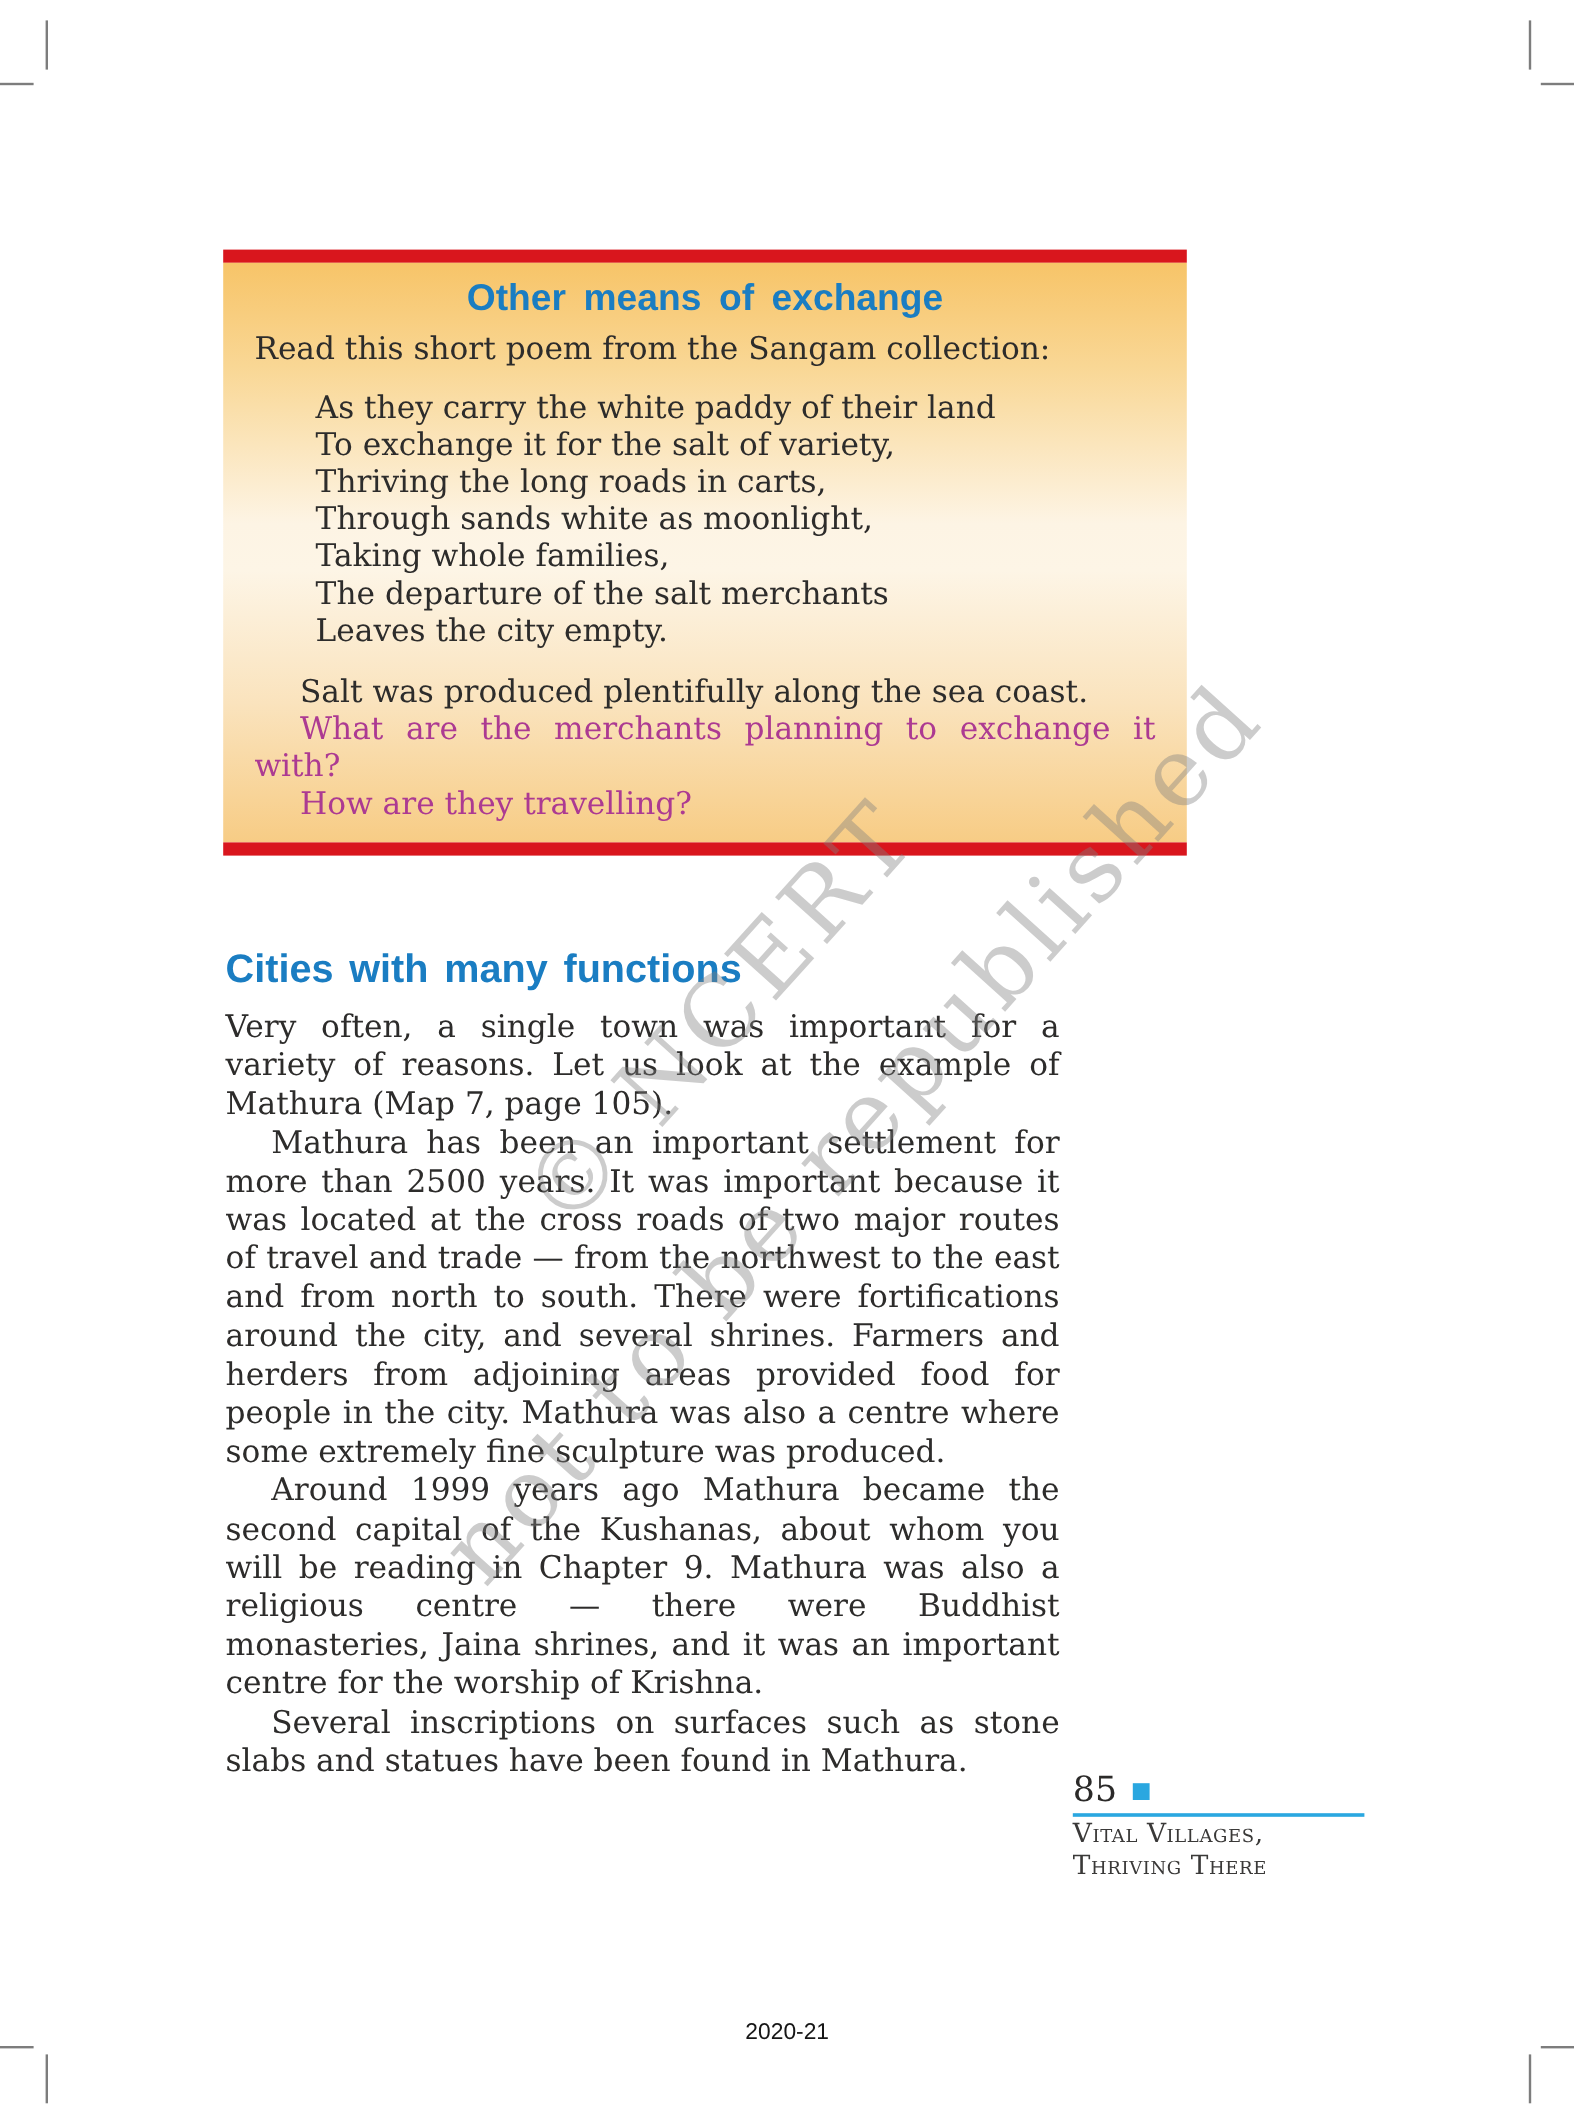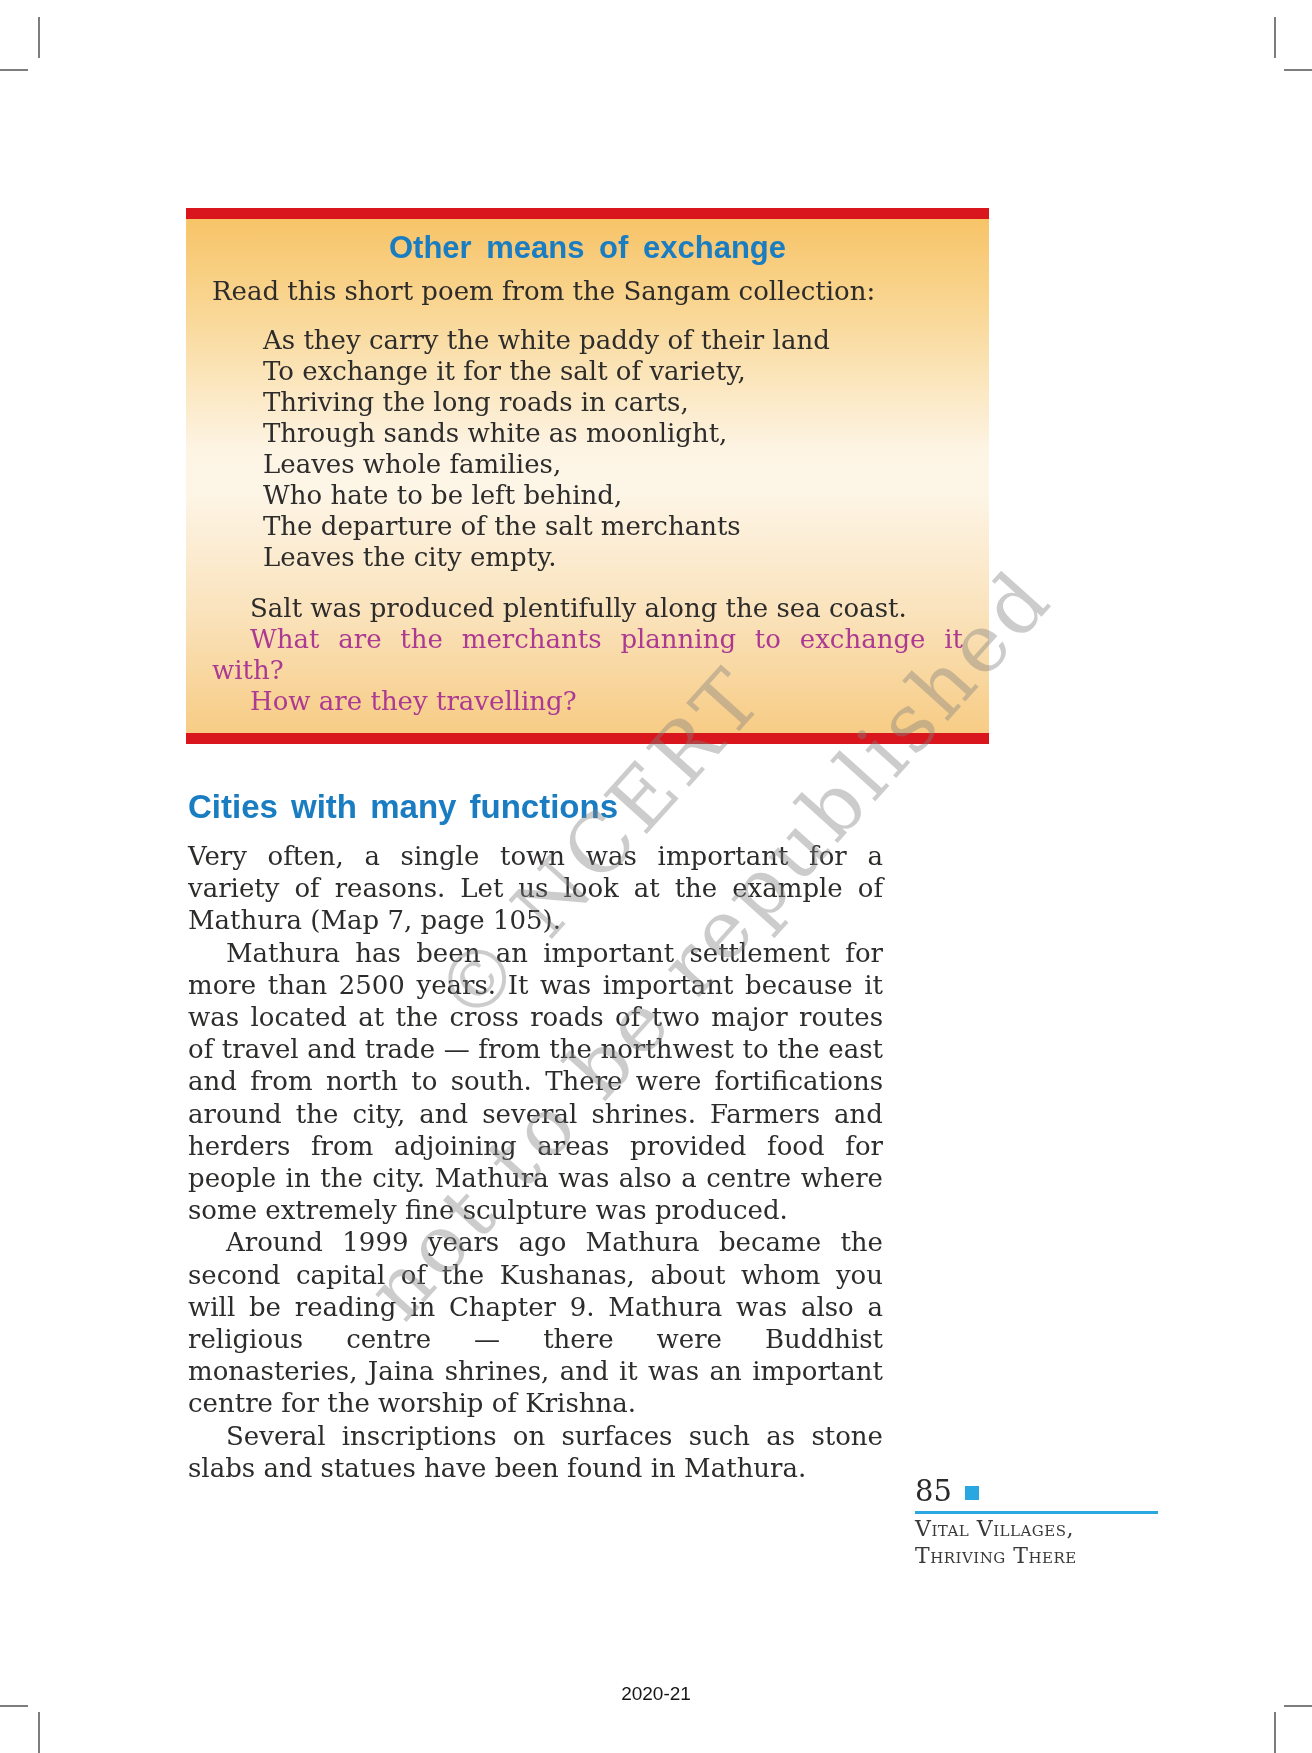--- a/index.html
+++ b/index.html
@@ -43,21 +43,21 @@
   .section-heading{
     font-family:"Liberation Sans", sans-serif;font-weight:bold;
     font-size:33px;line-height:40px;color:var(--heading-blue);
     margin:0 0 13px 0;word-spacing:4px;
   }
   .main-text p{
     margin:0;font-size:26px;line-height:32.2px;text-align:justify;color:var(--body-text);
   }
   .main-text p.indent{text-indent:38px;}
   
-  .page-ref{position:absolute;left:915px;top:1477px;width:243px;}
+  .page-ref{position:absolute;left:894px;top:1477px;width:243px;}
   .pagenum-row{
     display:flex;align-items:center;gap:13px;
     border-bottom:3px solid var(--accent-cyan);padding-bottom:5px;
   }
   .pagenum{font-size:29px;line-height:29px;color:#2b2a29;}
   .page-square{width:14px;height:14px;background:var(--accent-cyan);margin-top:3px;}
   .chapter-label{
     margin-top:1px;font-variant:small-caps;font-size:22px;line-height:27px;
     color:#3a3938;letter-spacing:0.5px;
   }
@@ -88,22 +88,21 @@
 <div class="exchange-box">
   <div class="red-bar"></div>
   <div class="box-content">
     <div class="box-title">Other means of exchange</div>
     <div class="box-intro">Read this short poem from the Sangam collection:</div>
     <div class="poem">
       <div class="poem-line">As they carry the white paddy of their land</div>
       <div class="poem-line">To exchange it for the salt of variety,</div>
       <div class="poem-line">Thriving the long roads in carts,</div>
       <div class="poem-line">Through sands white as moonlight,</div>
-      <div class="poem-line">Leaves whole families,</div>
-      <div class="poem-line">Who hate to be left behind,</div>
+      <div class="poem-line">Taking whole families,</div>
       <div class="poem-line">The departure of the salt merchants</div>
       <div class="poem-line">Leaves the city empty.</div>
     </div>
     <div class="box-note">Salt was produced plentifully along the sea coast.</div>
     <p class="box-question">What are the merchants planning to exchange it with?</p>
     <p class="box-question last">How are they travelling?</p>
   </div>
   <div class="red-bar"></div>
 </div>
 

